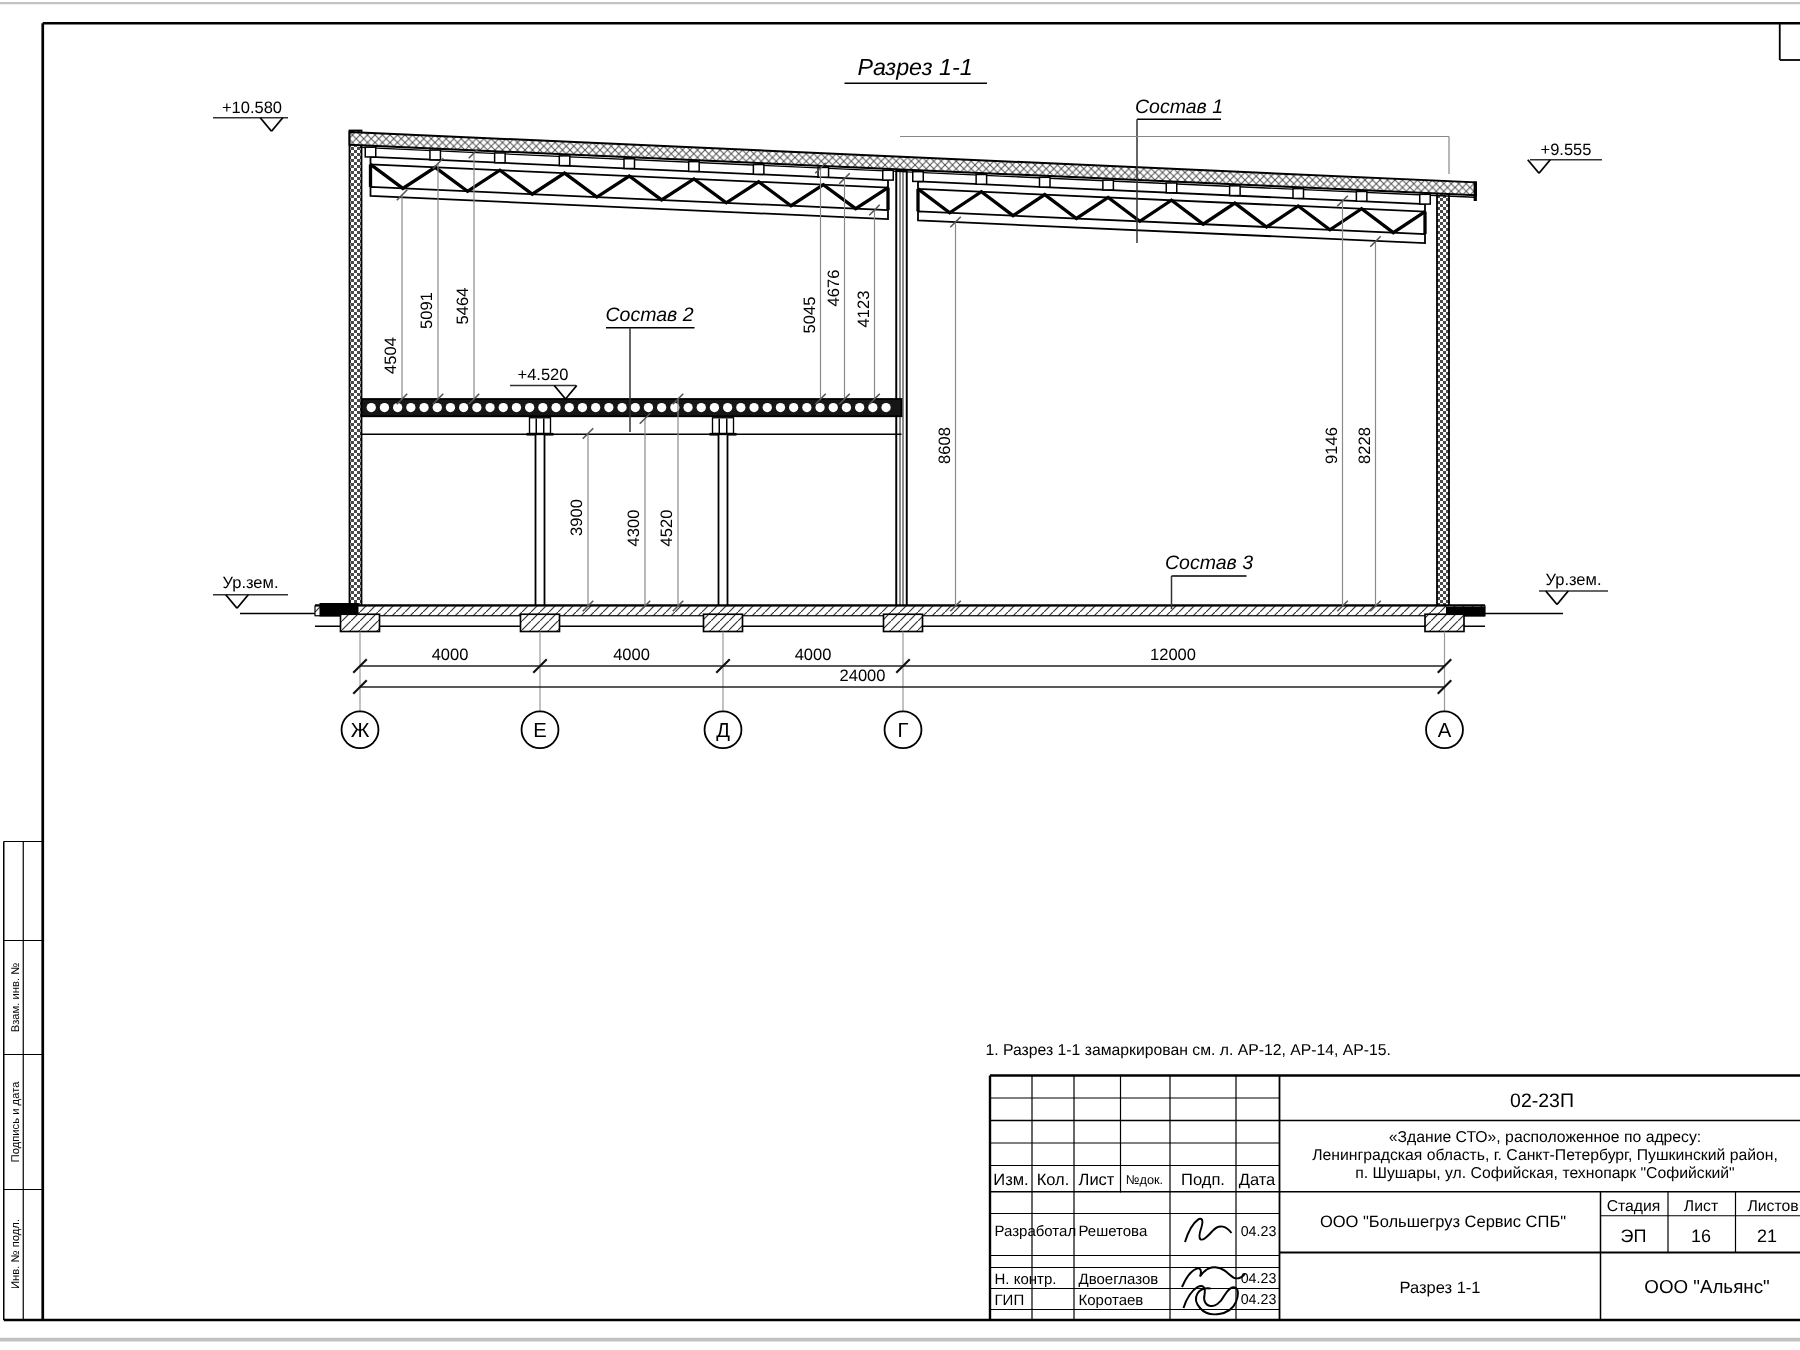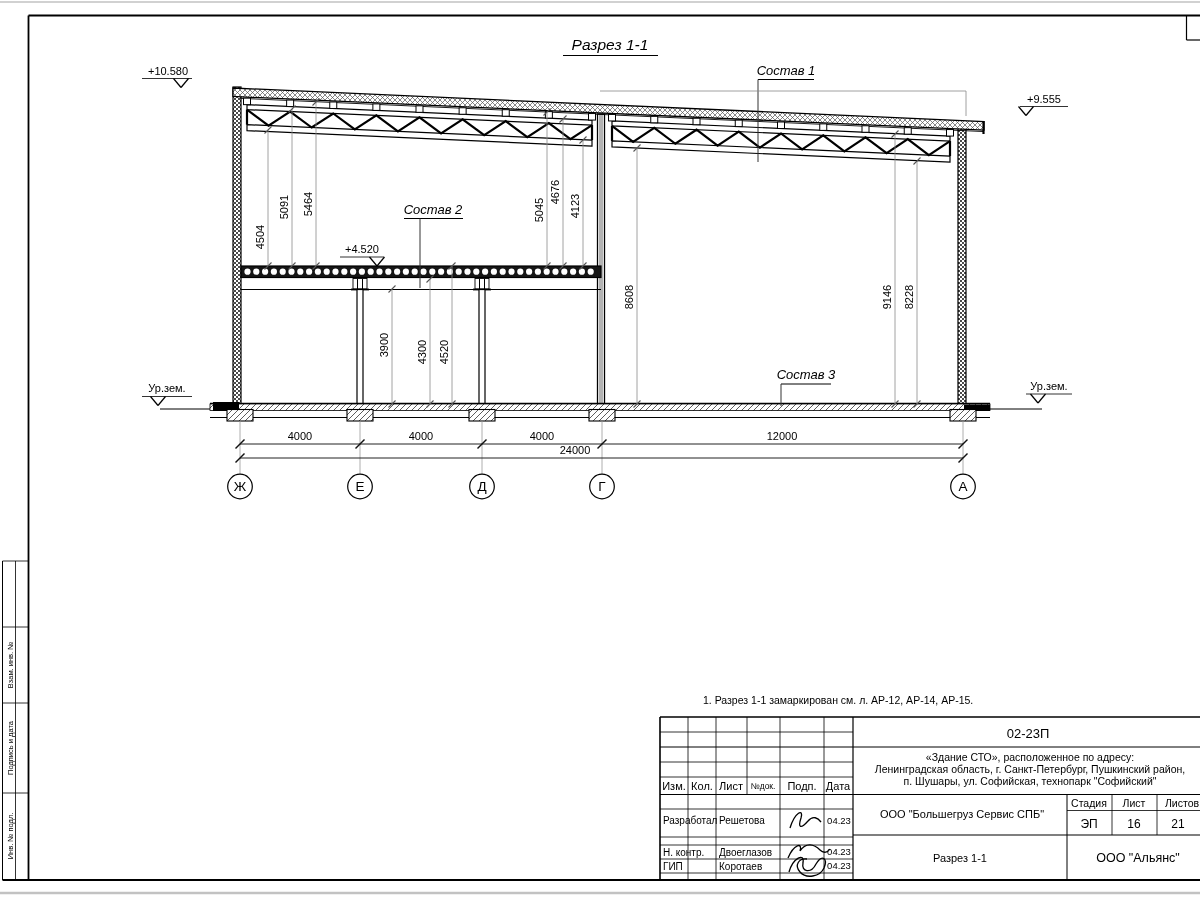--- a/index.html
+++ b/index.html
@@ -15,21 +15,21 @@
   .st-s{font-size:10.5px;text-anchor:middle;}
   .st-doc{font-size:13px;text-anchor:middle;}
   .st-l{font-size:10px;}
   .st-d{font-size:9.5px;text-anchor:middle;}
   .st-hdr{font-size:11px;text-anchor:middle;}
   .st-hdr-s{font-size:8.5px;text-anchor:middle;}
   .st-val{font-size:12px;text-anchor:middle;}
   .st-comp{font-size:12.5px;text-anchor:middle;}
   .side{font-size:7.5px;text-anchor:middle;}
   .comp-block{position:absolute;}
-  #note{position:absolute;font-size:10.5px;white-space:nowrap;margin-left:46px;}
+  #note{position:absolute;font-size:10.5px;white-space:nowrap;}
 </style>
 </head>
 <body>
 
 <div id="page">
 <svg id="svg" width="1200" height="900" viewBox="0 0 1200 900">
   <defs>
     <pattern id="wch" width="4" height="4" patternUnits="userSpaceOnUse">
       <rect width="4" height="4" fill="#fff"></rect>
       <rect width="2" height="2" fill="#4a4a4a"></rect>

